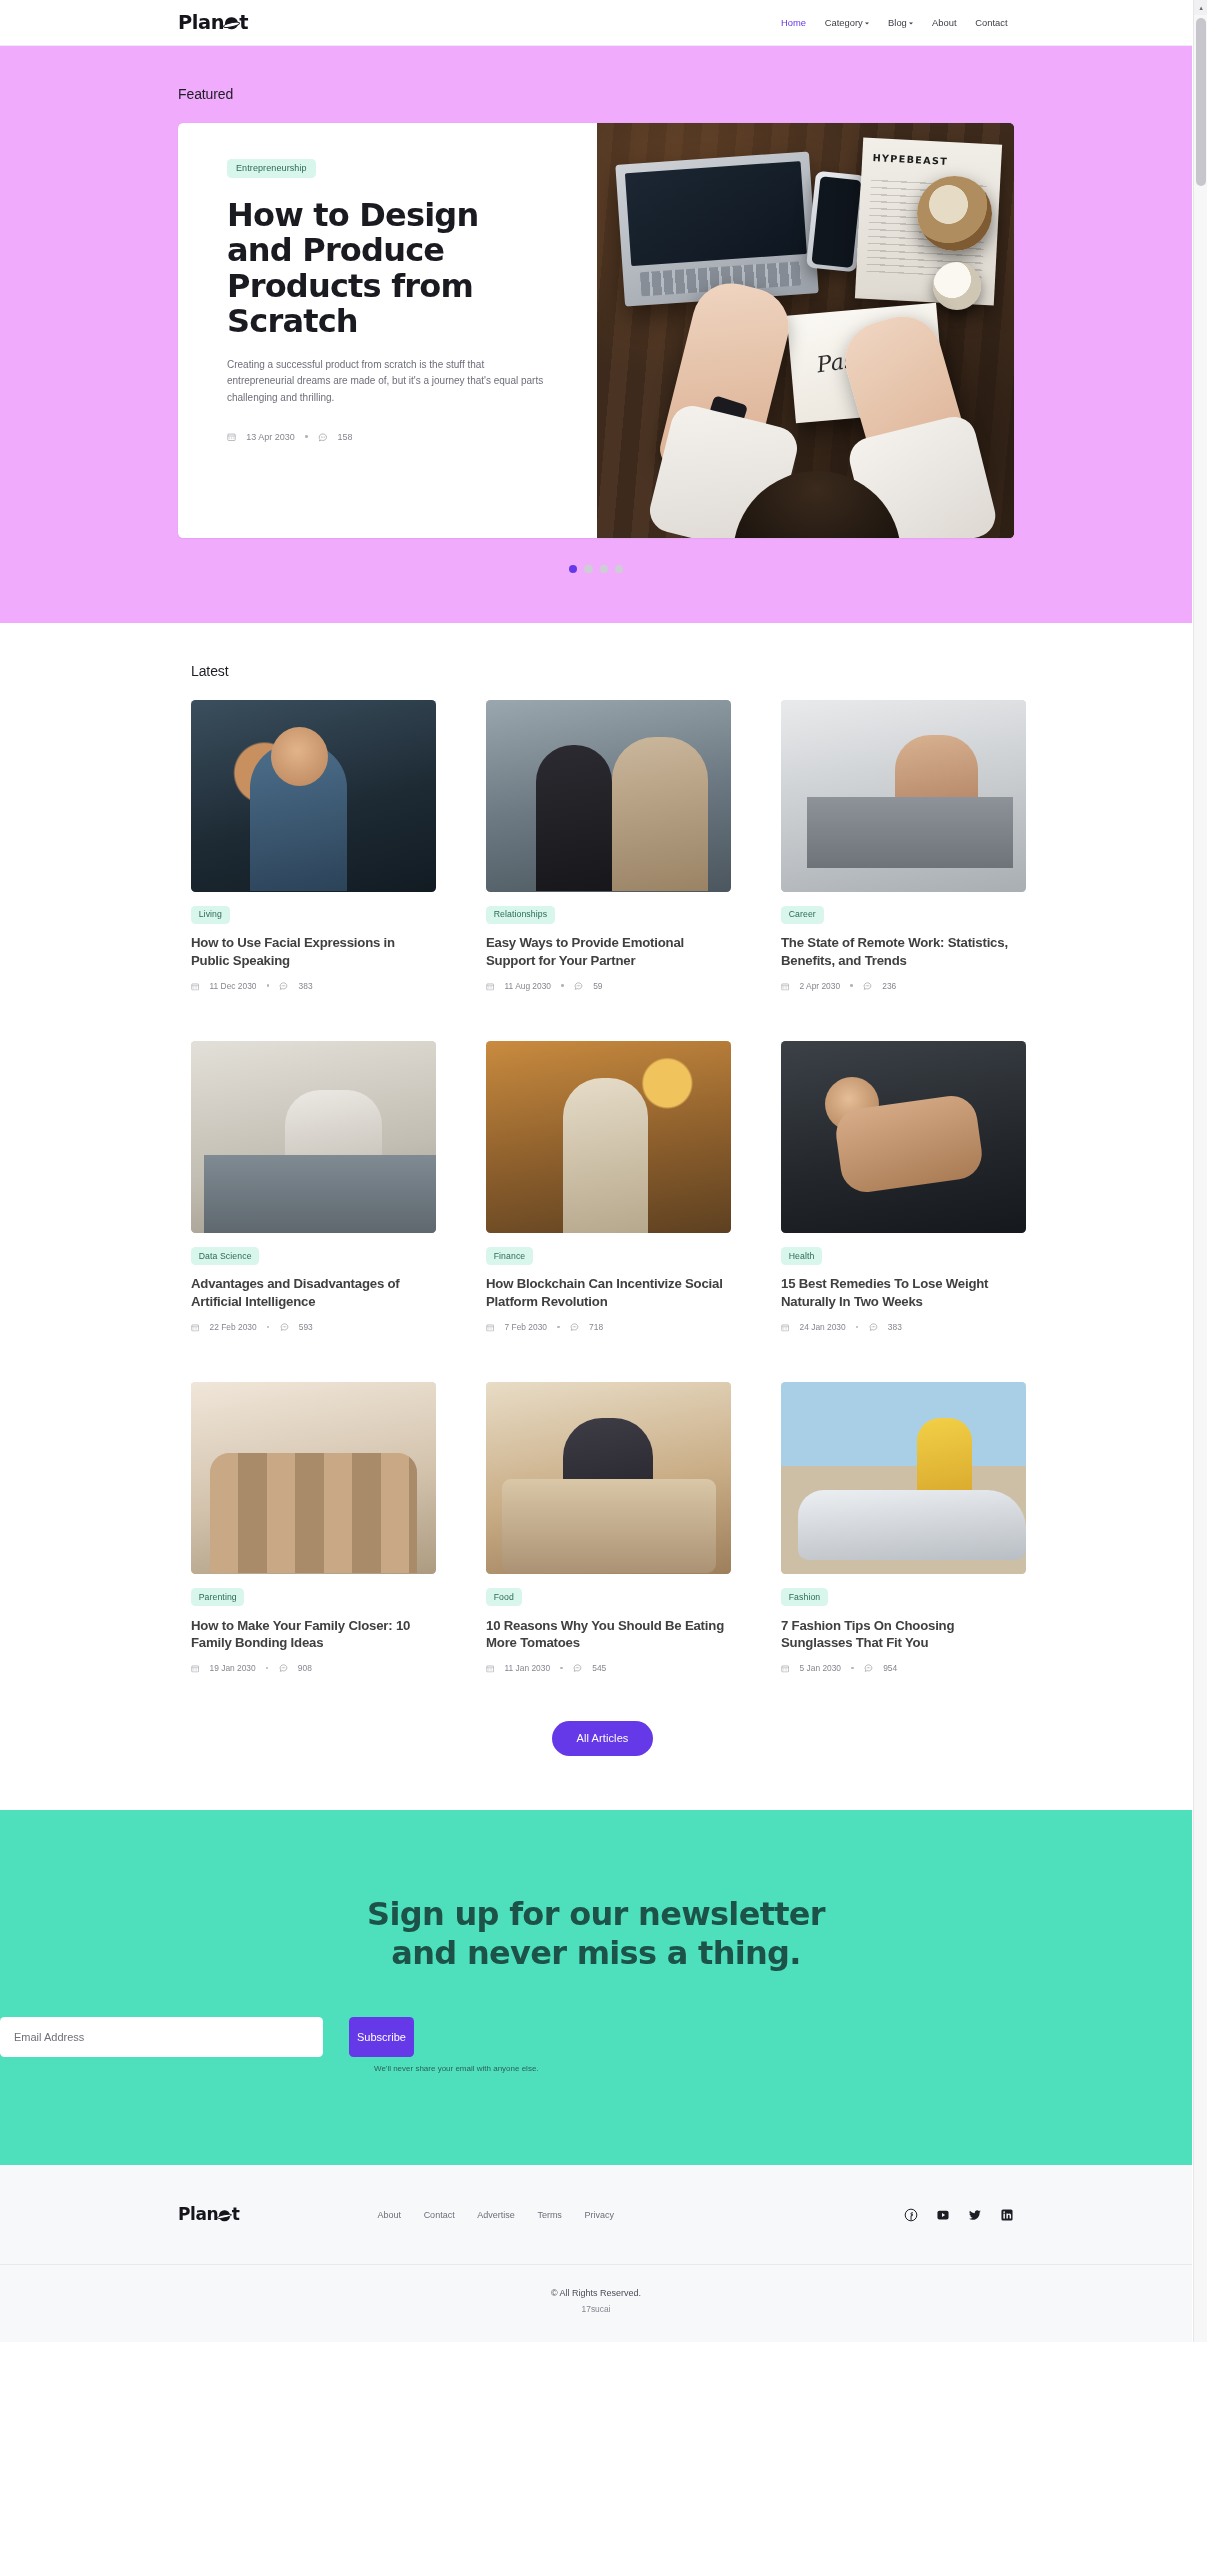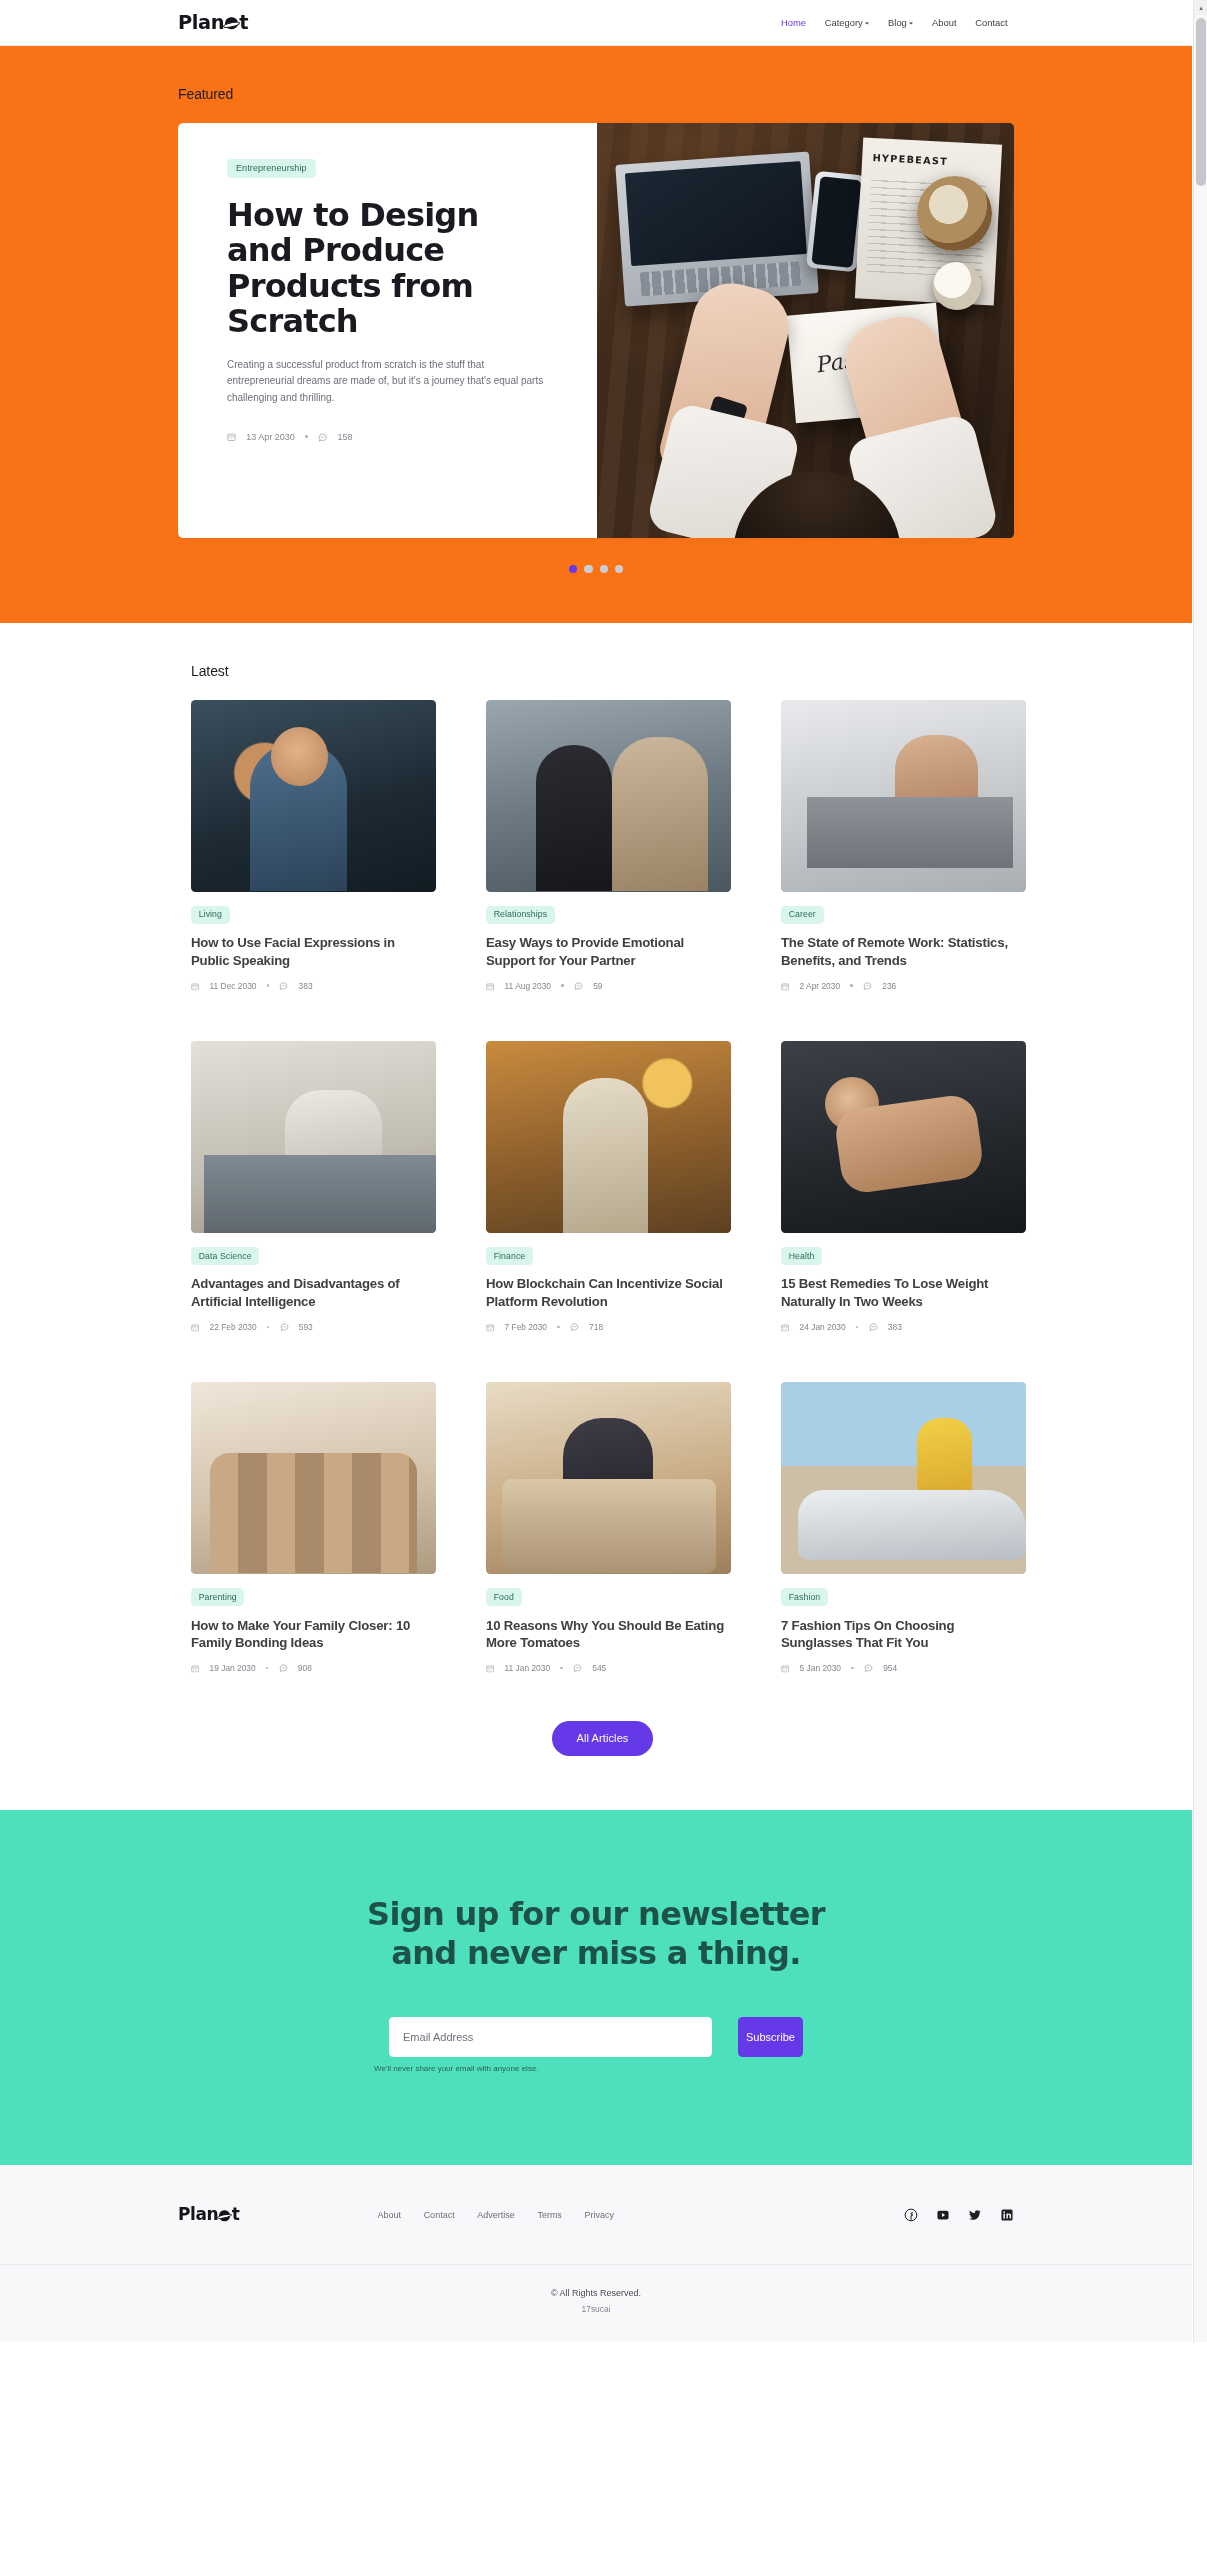--- a/index.html
+++ b/index.html
@@ -90,21 +90,21 @@
     display: inline-block;
     width: 0; height: 0;
     border-left: 2.3px solid transparent;
     border-right: 2.3px solid transparent;
     border-top: 2.9px solid currentColor;
     transform: translateY(0.6px);
   }
 
   
   .featured-section {
-    background: #f97316;
+    background: #f0abfc;
     padding: 40px 0 50px 0;
   }
   .section-label {
     font-size: 14px;
     color: #1d1d24;
     margin-left: 178px;
     margin-bottom: 20.6px;
     letter-spacing: -0.1px;
   }
   .featured-card {
@@ -323,21 +323,20 @@
     font-family: "DejaVu Sans", sans-serif;
     font-weight: bold;
     font-size: 32px;
     line-height: 1.22;
     letter-spacing: -0.7px;
     color: #1d5248;
   }
   .nl-form {
     margin-top: 44px;
     display: flex;
-    justify-content: center;
     gap: 26px;
   }
   .nl-input {
     width: 323px;
     height: 40px;
     border: none;
     border-radius: 4.5px;
     padding: 0 14px;
     font-size: 11px;
     color: #2b2b33;

